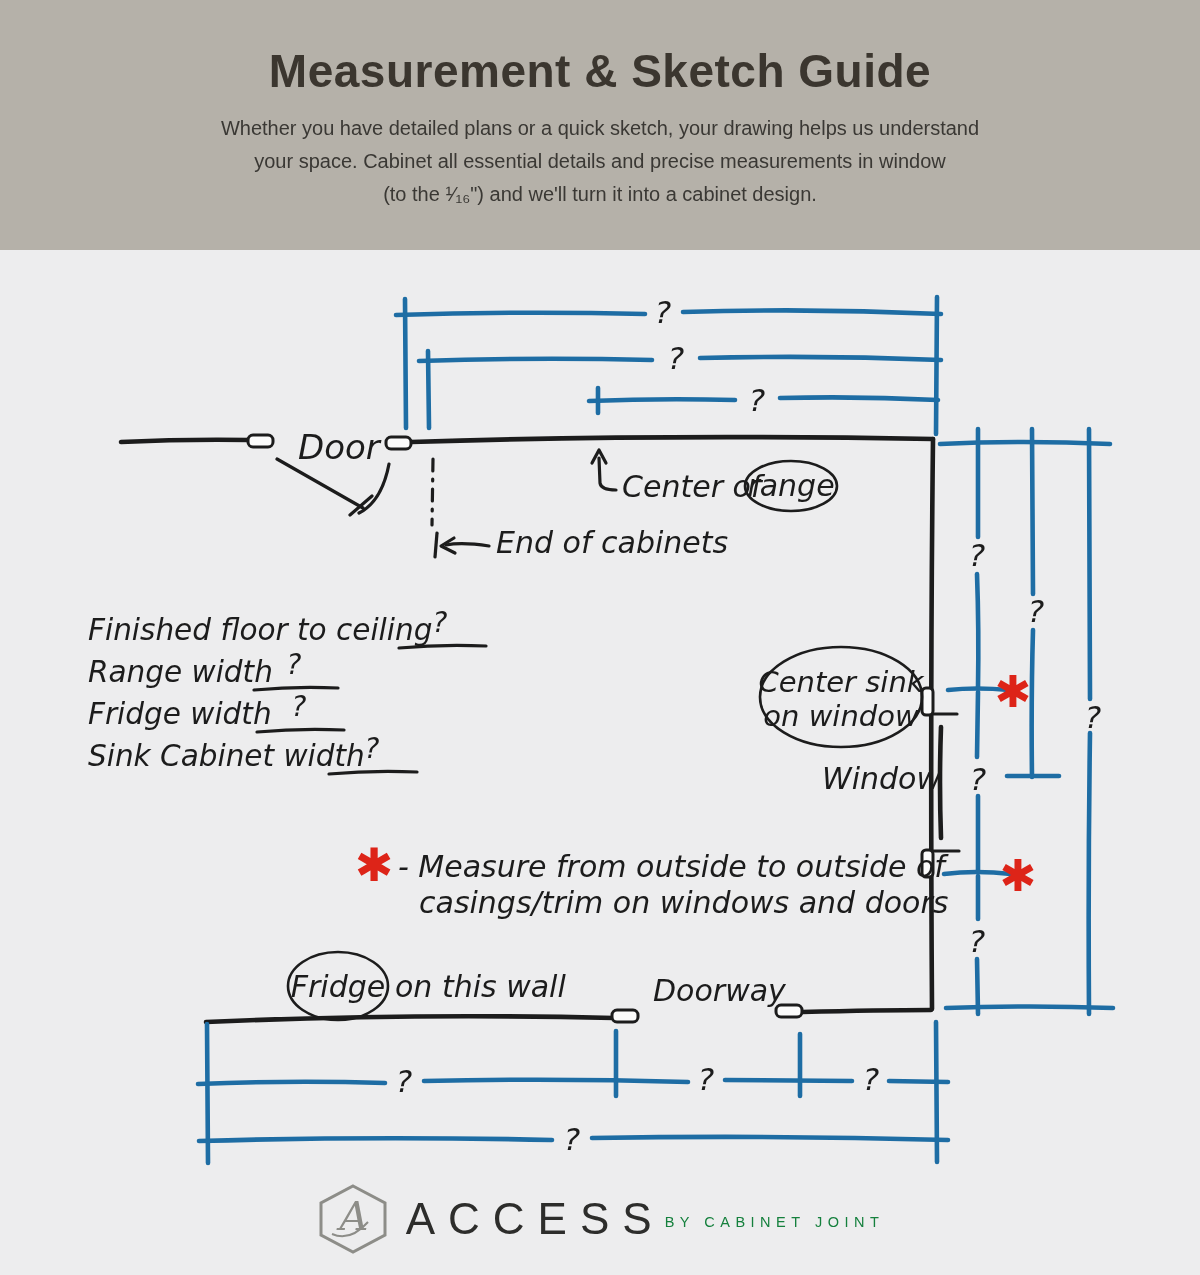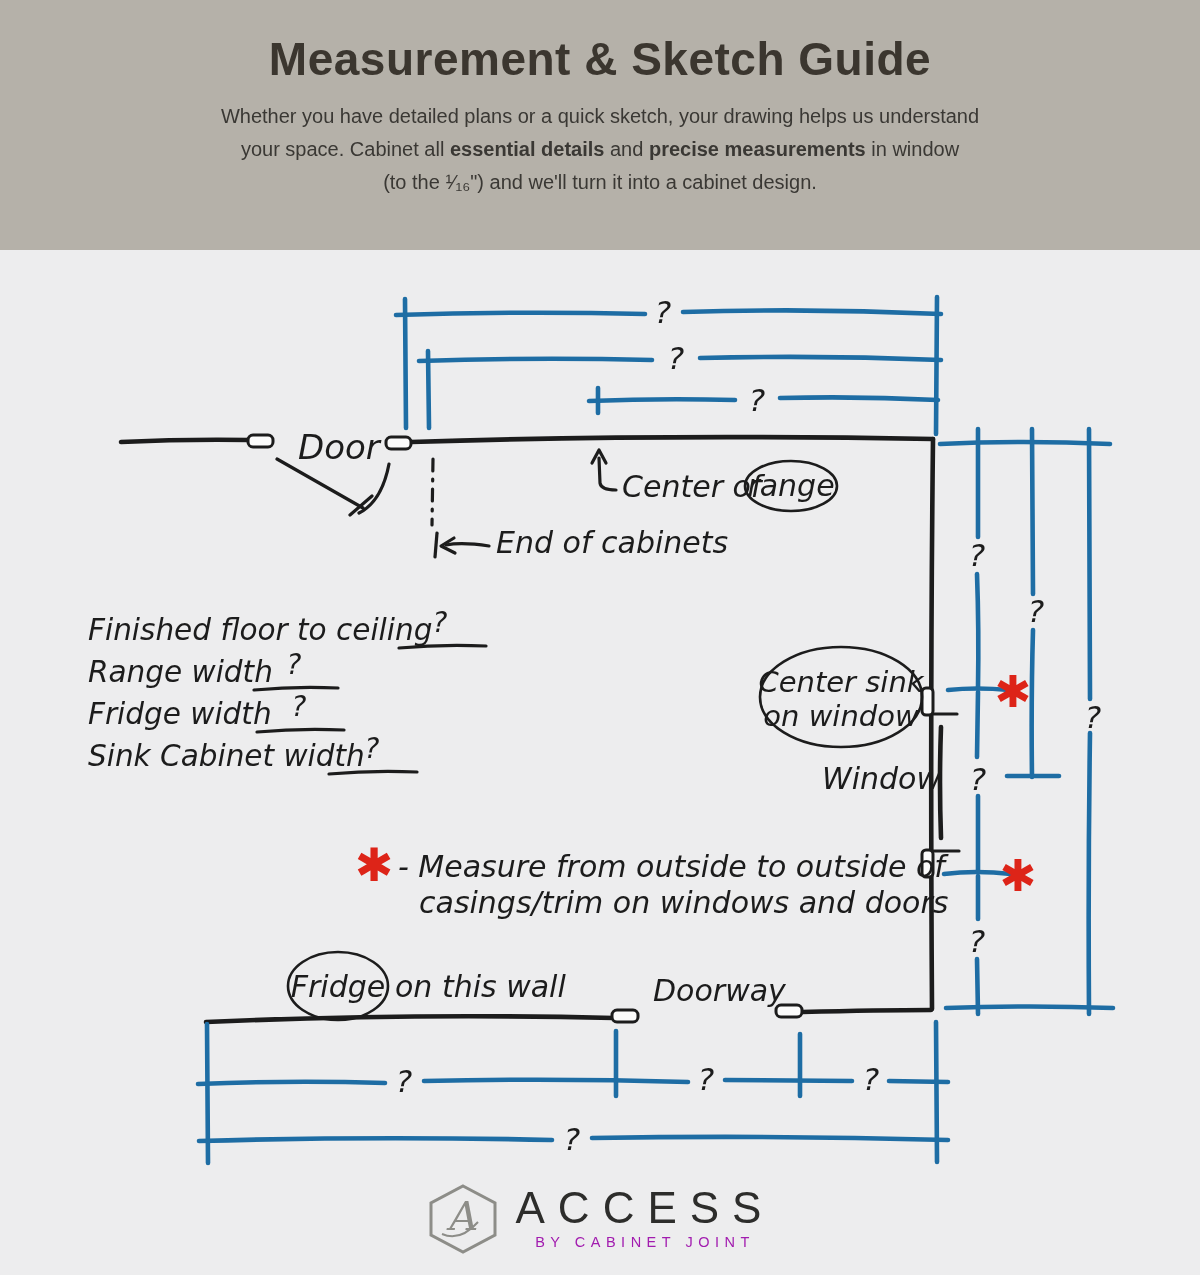--- a/index.html
+++ b/index.html
@@ -1,40 +1,40 @@
 <!DOCTYPE html>
 <html><head>
 <meta charset="utf-8">
 <style>
   html,body{margin:0;padding:0;}
   body{width:1200px;height:1275px;background:#ededee;font-family:"Liberation Sans",sans-serif;position:relative;overflow:hidden;}
   .page{position:relative;width:1200px;height:1275px;background:#ededee;}
 
   
   .header{position:absolute;left:0;top:0;width:1200px;height:250px;background:#b5b1a9;text-align:center;}
-  .header h1{margin:0;padding-top:32px;font-size:46px;font-weight:700;color:#3b362f;letter-spacing:0.5px;font-family:"Liberation Sans",sans-serif;}
+  .header h1{margin:0;padding-top:44px;font-size:46px;font-weight:700;color:#3b362f;letter-spacing:0.5px;font-family:"Liberation Sans",sans-serif;}
   .header .sub{margin:14px auto 0;font-size:20px;line-height:33px;color:#3a3834;font-weight:400;max-width:1000px;}
-  .header .sub b{font-weight:700;}
+  .header .sub b{font-weight:400;}
 
   
   svg.sketch{position:absolute;left:0;top:0;width:1200px;height:1275px;}
   .hand{font-family:"DejaVu Sans",sans-serif;font-style:italic;fill:#1c1c1c;}
   .wall{stroke:#1c1c1c;stroke-width:4.6;fill:none;stroke-linecap:round;stroke-linejoin:round;}
   .thinblack{stroke:#1c1c1c;stroke-width:3.2;fill:none;stroke-linecap:round;stroke-linejoin:round;}
   .jamb{fill:#fbfbfb;stroke:#1c1c1c;stroke-width:3;}
   .dim{stroke:#1e6da4;stroke-width:4.6;fill:none;stroke-linecap:round;}
   .circ{stroke:#1c1c1c;stroke-width:2.6;fill:none;}
   .star{font-family:"DejaVu Sans",sans-serif;fill:#dd2418;font-weight:700;}
 
   
   .footer{position:absolute;left:0;top:1176px;width:1200px;height:86px;display:flex;align-items:center;justify-content:center;gap:16px;}
   .hexwrap{width:74px;height:74px;}
-  .brandcol{display:flex;flex-direction:column;align-items:center;}
+  .brandcol{display:flex;flex-direction:row;align-items:center;}
   .brand{font-size:44px;font-weight:500;color:#2d2d2b;letter-spacing:13px;line-height:40px;}
-  .tagline{font-size:14.5px;color:#a21caf;letter-spacing:5.5px;margin-top:6px;font-weight:400;}
+  .tagline{font-size:14.5px;color:#15803d;letter-spacing:5.5px;margin-top:6px;font-weight:400;}
 </style>
 </head>
 <body>
 
 <div class="page">
 
   <div class="header">
     <h1><span>Measurement &amp; Sketch Guide</span></h1>
     <p class="sub">
       <span>Whether you have detailed plans or a quick sketch, your drawing helps us understand</span><br>

